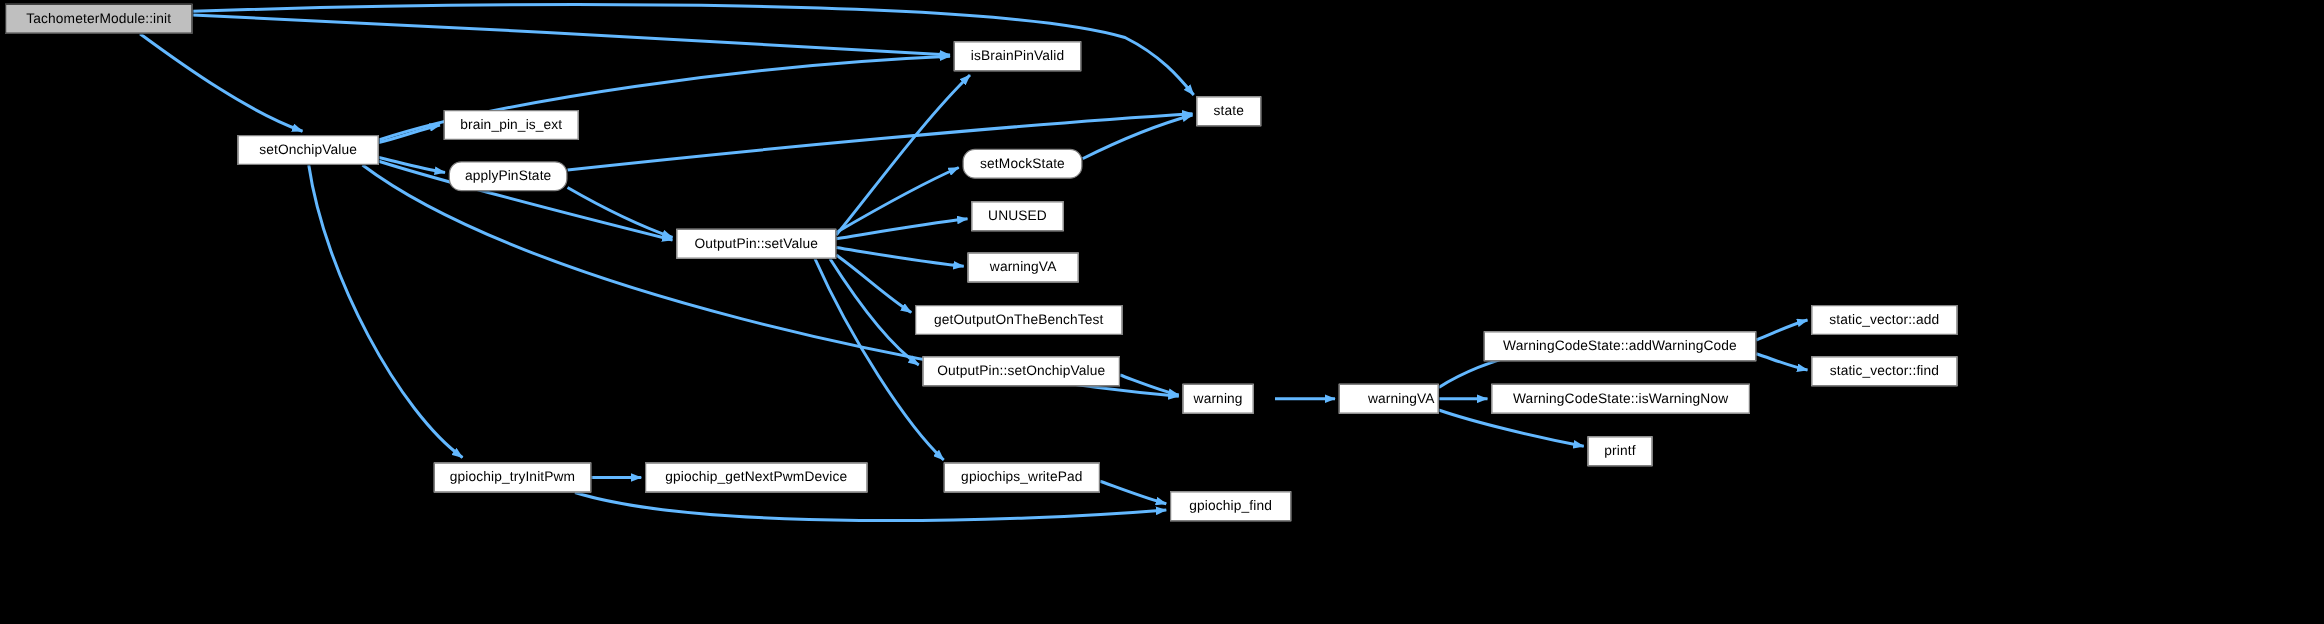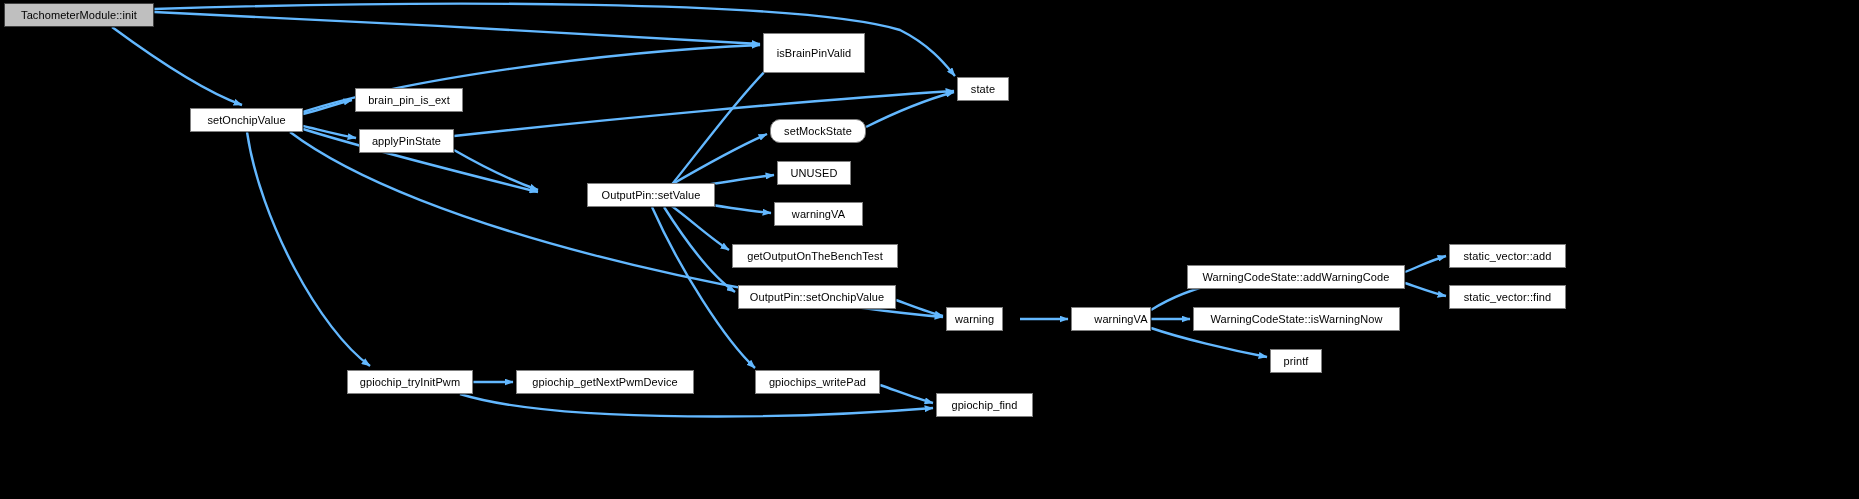--- a/index.html
+++ b/index.html
@@ -93,45 +93,45 @@
         <path d="M1151,328 C1180,338 1230,350 1267,357" fill="none" stroke="#63b8ff" stroke-width="2.4" marker-end="url(#arrow)"></path>
         <path d="M1405,272 C1420,266 1432,260 1446,256" fill="none" stroke="#63b8ff" stroke-width="2.4" marker-end="url(#arrow)"></path>
         <path d="M1405,283 C1420,288 1432,293 1446,296" fill="none" stroke="#63b8ff" stroke-width="2.4" marker-end="url(#arrow)"></path>
       </g>
   </svg>
 
   <div id="nodes-group">
       <div class="node root" style="left: 4px; top: 3px; width: 150px; height: 24px;">
         <span class="node-label">TachometerModule::init</span>
       </div>
-      <div class="node" style="left: 763px; top: 33px; width: 102px; height: 40px;">
+      <div class="node" style="left: 763px; top: 33px; width: 102px; height: 24px;">
         <span class="node-label">isBrainPinValid</span>
       </div>
       <div class="node" style="left: 957px; top: 77px; width: 52px; height: 24px;">
         <span class="node-label">state</span>
       </div>
       <div class="node" style="left: 355px; top: 88px; width: 108px; height: 24px;">
         <span class="node-label">brain_pin_is_ext</span>
       </div>
       <div class="node" style="left: 190px; top: 108px; width: 113px; height: 24px;">
         <span class="node-label">setOnchipValue</span>
       </div>
       <div class="node" style="left: 770px; top: 119px; width: 96px; height: 24px; border-radius: 10px;">
         <span class="node-label">setMockState</span>
       </div>
-      <div class="node" style="left: 359px; top: 129px; width: 95px; height: 24px;">
+      <div class="node" style="left: 359px; top: 129px; width: 95px; height: 24px; border-radius: 10px;">
         <span class="node-label">applyPinState</span>
       </div>
       <div class="node" style="left: 777px; top: 161px; width: 74px; height: 24px;">
         <span class="node-label">UNUSED</span>
       </div>
       <div class="node" style="left: 774px; top: 202px; width: 89px; height: 24px;">
         <span class="node-label">warningVA</span>
       </div>
-      <div class="node" style="left: 541px; top: 183px; width: 128px; height: 24px; margin-left: 46px;">
+      <div class="node" style="left: 541px; top: 183px; width: 128px; height: 24px;">
         <span class="node-label">OutputPin::setValue</span>
       </div>
       <div class="node" style="left: 732px; top: 244px; width: 166px; height: 24px;">
         <span class="node-label">getOutputOnTheBenchTest</span>
       </div>
       <div class="node" style="left: 738px; top: 285px; width: 158px; height: 24px;">
         <span class="node-label">OutputPin::setOnchipValue</span>
       </div>
       <div class="node" style="left: 946px; top: 307px; width: 57px; height: 24px;">
         <span class="node-label">warning</span>

